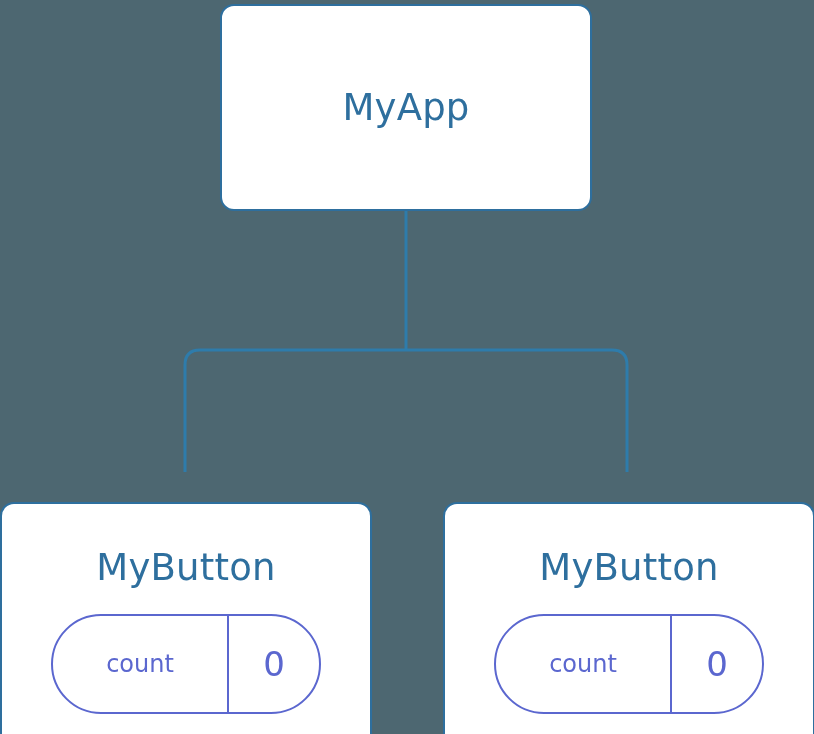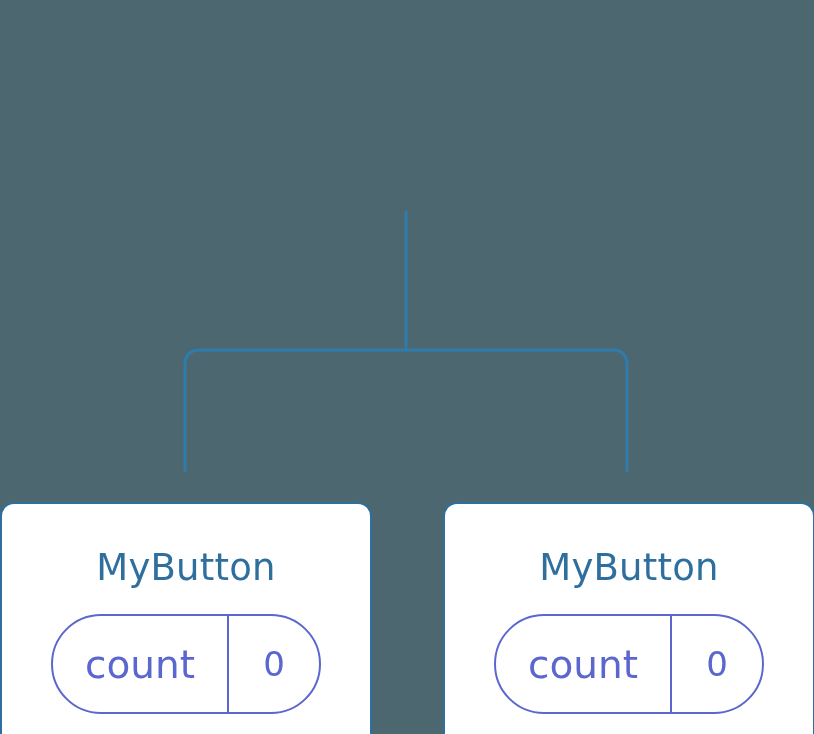--- a/index.html
+++ b/index.html
@@ -81,21 +81,21 @@
     align-items: stretch;
     background: #ffffff;
     overflow: hidden;
   }
   .pill-key {
     width: 176px;
     display: flex;
     align-items: center;
     justify-content: center;
     color: #5b67cf;
-    font-size: 39px;
+    font-size: 24px;
     border-right: 2px solid #5b67cf;
     box-sizing: border-box;
   }
   .pill-value {
     width: 90px;
     display: flex;
     align-items: center;
     justify-content: center;
     color: #5b67cf;
     font-size: 34px;
@@ -109,20 +109,23 @@
 
   <svg id="connectors" viewBox="0 0 814 734" xmlns="http://www.w3.org/2000/svg">
 
     <path d="M 406 211 L 406 350" fill="none" stroke="#2e7cab" stroke-width="3"></path>
 
     <path d="M 406 350 L 200 350 Q 185 350 185 365 L 185 472" fill="none" stroke="#2e7cab" stroke-width="3"></path>
 
     <path d="M 406 350 L 612 350 Q 627 350 627 365 L 627 472" fill="none" stroke="#2e7cab" stroke-width="3"></path>
   </svg>
 
+  <div class="node-box" id="node-root">
+    <div class="node-title">MyApp</div>
+  </div>
 
   <div class="node-box child-node" id="node-child-0">
     <div class="node-title">MyButton</div>
     <div class="state-pill">
       <div class="pill-key">count</div>
       <div class="pill-value">0</div>
     </div>
   </div>
 
   <div class="node-box child-node" id="node-child-1">

